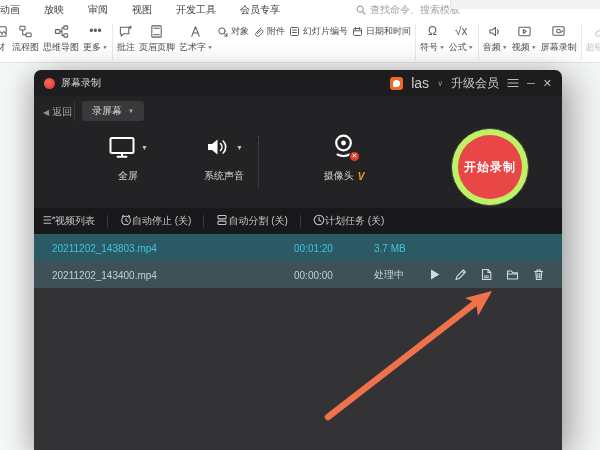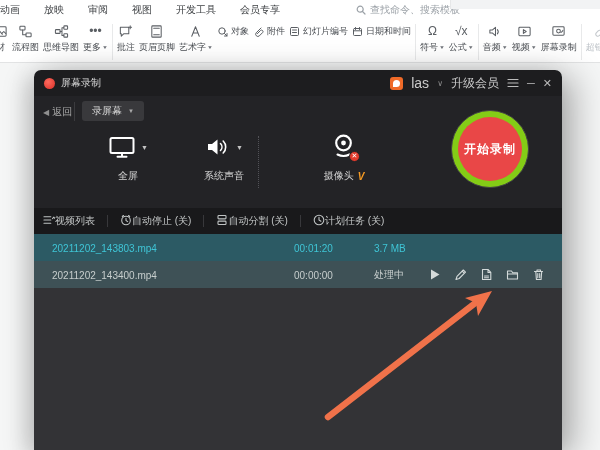--- a/index.html
+++ b/index.html
@@ -50,21 +50,21 @@
   .mode-caret{font-size:6px;color:#aaa}
   .opt{position:absolute;top:36px;width:96px;display:flex;flex-direction:column;align-items:center;cursor:pointer}
   .opt-icon{height:30px;display:flex;align-items:center;gap:5px}
   .opt-caret{font-size:7px;color:#c3c3c3}
   .olabel{margin-top:7px;font-size:10px;color:#d2d2d2;display:flex;align-items:center}
   .vip{color:#f59a23;font-weight:bold;font-style:italic;font-size:10px;margin-left:4px}
   .opt1{left:46px}.opt2{left:142px}.opt3{left:262px}
   .dot-div{position:absolute;left:224px;top:40px;height:52px;width:0;border-left:1px dotted #525257}
   .cam-wrap{position:relative}
   .cam-badge{position:absolute;right:-3px;bottom:0px;width:11px;height:11px;border-radius:50%;background:#e23a2c;border:1.5px solid #232326;color:#fff;font-size:7px;line-height:8px;text-align:center}
-  .ring{position:absolute;left:417px;top:14px;width:78px;height:78px;border-radius:50%;background:#84cc16;border:1px solid #424246;display:flex;align-items:center;justify-content:center}
+  .ring{position:absolute;left:417px;top:32px;width:78px;height:78px;border-radius:50%;background:#bef264;border:1px solid #424246;display:flex;align-items:center;justify-content:center}
   .rec-btn{width:64px;height:64px;border-radius:50%;background:#e94747;border:none;color:#fff;font-size:12px;font-weight:bold;letter-spacing:1px;cursor:pointer}
 
   .tabbar{height:26px;background:#19191b;display:flex;align-items:center;padding:0 9px;font-size:10px;color:#c4c7c7;flex:0 0 26px}
   .titem{display:flex;align-items:flex-start;cursor:pointer;white-space:nowrap}
   .tdiv{width:1px;height:12px;background:#38383b;margin:0 12px}
   .tabic{width:12px;height:12px;stroke:#bfc3c3;fill:none;stroke-width:1.1;stroke-linecap:round;stroke-linejoin:round}
 
   .vrow{height:27px;position:relative;font-size:10px;flex:0 0 27px;cursor:pointer}
   .row1{background:#2c5a64;color:#3fc5d6}
   .row2{background:#3e5156;color:#c7cecd}

